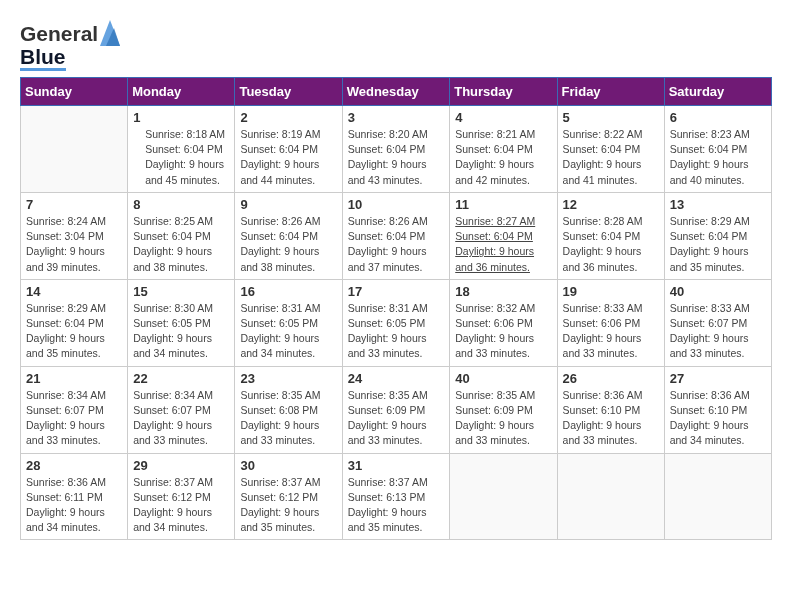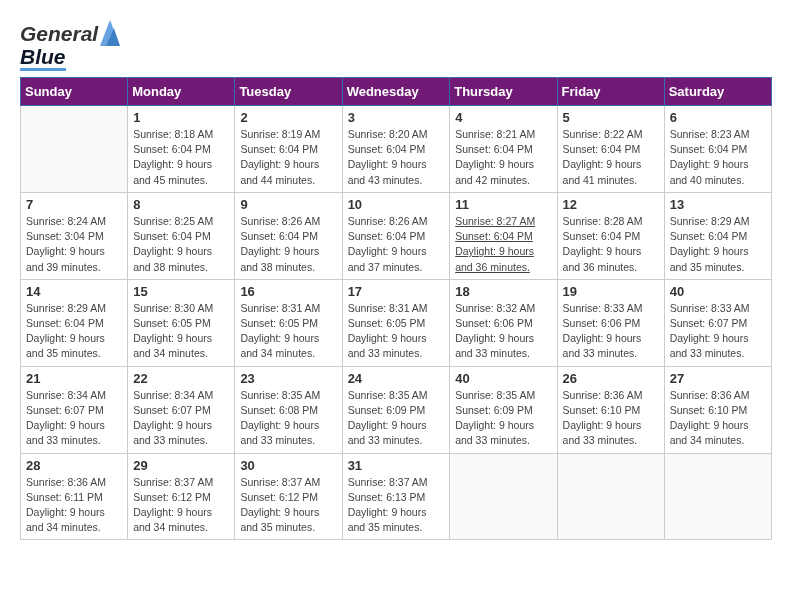--- a/index.html
+++ b/index.html
@@ -8,21 +8,20 @@
       background: #fff;
       width: 792px;
       min-height: 612px;
       padding: 20px;
     }
     .header {
       display: flex;
       align-items: center;
       justify-content: space-between;
       margin-bottom: 6px;
-      font-style: italic;
     }
     .logo {
       display: flex;
       flex-direction: column;
       align-items: flex-start;
     }
     .title-section {
       text-align: right;
     }
     .month-title {
@@ -105,21 +104,21 @@
         <th>Thursday</th>
         <th>Friday</th>
         <th>Saturday</th>
       </tr>
   </thead>
   <tbody id="calendar-body">
   <tr>
         <td class="empty"></td>
         <td>
           <span class="day-num">1</span>
-          <div class="day-info" style="white-space: pre-line;">Sunrise: 8:18 AM
+          <div class="day-info" style="white-space: pre-line; margin-left: 12px;">Sunrise: 8:18 AM
 Sunset: 6:04 PM
 Daylight: 9 hours
 and 45 minutes.</div>
         </td>
         <td>
           <span class="day-num">2</span>
           <div class="day-info" style="white-space: pre-line;">Sunrise: 8:19 AM
 Sunset: 6:04 PM
 Daylight: 9 hours
 and 44 minutes.</div>

